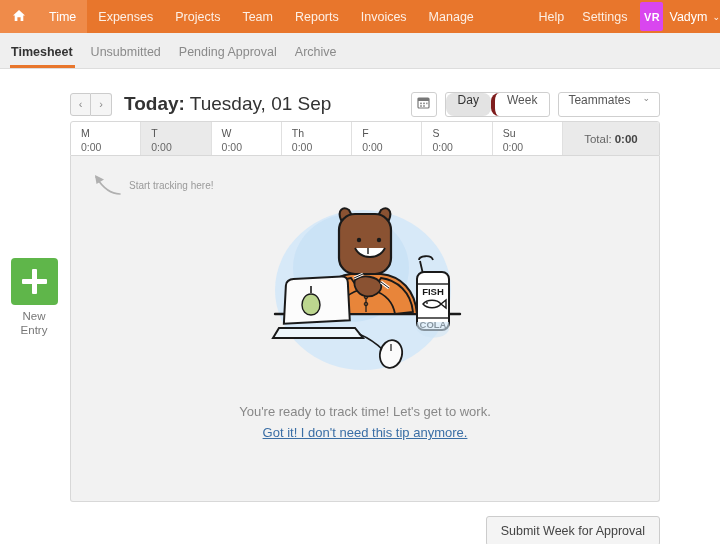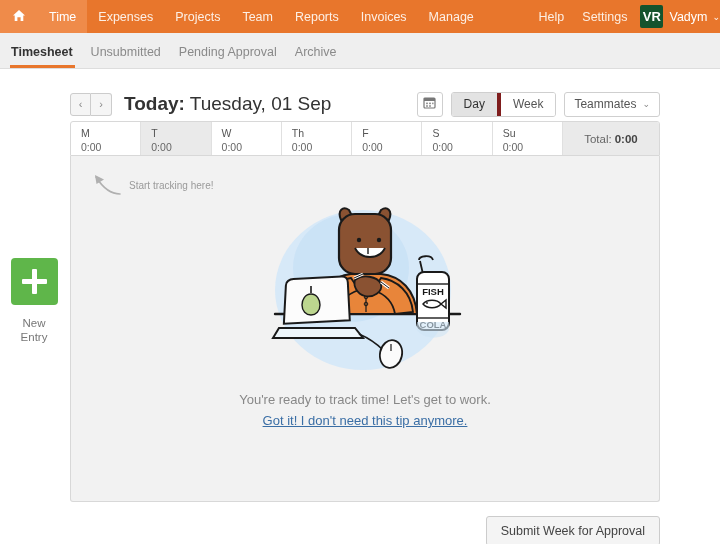--- a/index.html
+++ b/index.html
@@ -26,24 +26,24 @@
     padding: 0 11px;
     color: #fdf0e6;
     white-space: nowrap;
     cursor: pointer;
   }
   .nav-item.home { padding: 0 12px; }
   .nav-item.active { background: #ef8b4a; color: #ffffff; }
   .home-icon { display: block; }
   .nav-right .nav-item { padding: 0 9px; color: #fdeee2; }
   .avatar {
-    width: 23px; height: 23px;
-    background: #14532d;
+    width: 23px; height: 29px;
+    background: #d946ef;
     color: #ffffff;
-    font-size: 13px; font-weight: bold;
+    font-size: 11px; font-weight: bold;
     display: flex; align-items: center; justify-content: center;
     border-radius: 2px;
     margin: 0 6px 0 4px;
     letter-spacing: .3px;
   }
   .user-name { display: flex; align-items: center; color: #ffffff; font-size: 12.5px; cursor: pointer; }
   .caret { margin-left: 5px; font-size: 9px; opacity: .95; }
 
   
   .subnav {
@@ -107,32 +107,33 @@
   }
   .seg {
     display: flex;
     border: 1px solid #cfcfcf;
     border-radius: 3px;
     overflow: hidden;
     height: 25px;
   }
   .seg-btn {
     padding: 0 12px;
-    display: flex; align-items: center;
+    display: flex; 
     font-size: 12px;
     color: #555555;
     background: #ffffff;
     cursor: pointer;
+    border-radius: 8px;
   }
   .seg-btn.active { background: #e3e3e3; color: #333333; }
   .seg-btn + .seg-btn { border-left: 4px solid #7f1d1d; }
   .dropdown-btn {
     height: 25px;
     padding: 0 9px;
-    display: flex; align-items: center; gap: 6px;
+    display: flex; gap: 12px;
     background: #ffffff;
     border: 1px solid #cfcfcf;
     border-radius: 3px;
     font-size: 12px;
     color: #555555;
     cursor: pointer;
   }
   .dropdown-btn .caret2 { font-size: 9px; color: #888; }
 
   
@@ -192,21 +193,21 @@
   .new-entry .plus-box::before,
   .new-entry .plus-box::after {
     content: "";
     position: absolute;
     background: #ffffff;
     border-radius: 1px;
   }
   .new-entry .plus-box::before { left: 11px; right: 11px; top: 21px; height: 5px; }
   .new-entry .plus-box::after { top: 11px; bottom: 11px; left: 21px; width: 5px; }
   .new-entry .ne-label {
-    margin-top: 12px;
+    margin-top: 5px;
     font-size: 11.5px;
     color: #777777;
     line-height: 1.2;
   }
 
   
   .tip {
     position: absolute;
     left: 18px; top: 14px;
     display: flex; align-items: center;
@@ -215,21 +216,21 @@
 
   
   .illus {
     position: absolute;
     left: 0; right: 0; top: 42px;
     display: flex; justify-content: center;
   }
 
   .empty-msg {
     position: absolute;
-    left: 0; right: 0; top: 236px;
+    left: 0; right: 0; top: 248px;
     text-align: center;
   }
   .empty-msg .line1 { font-size: 13px; color: #888888; }
   .empty-msg .line2 {
     display: inline-block;
     margin-top: 6px;
     font-size: 13px;
     color: #3a6ea5;
     text-decoration: underline;
     cursor: pointer;

